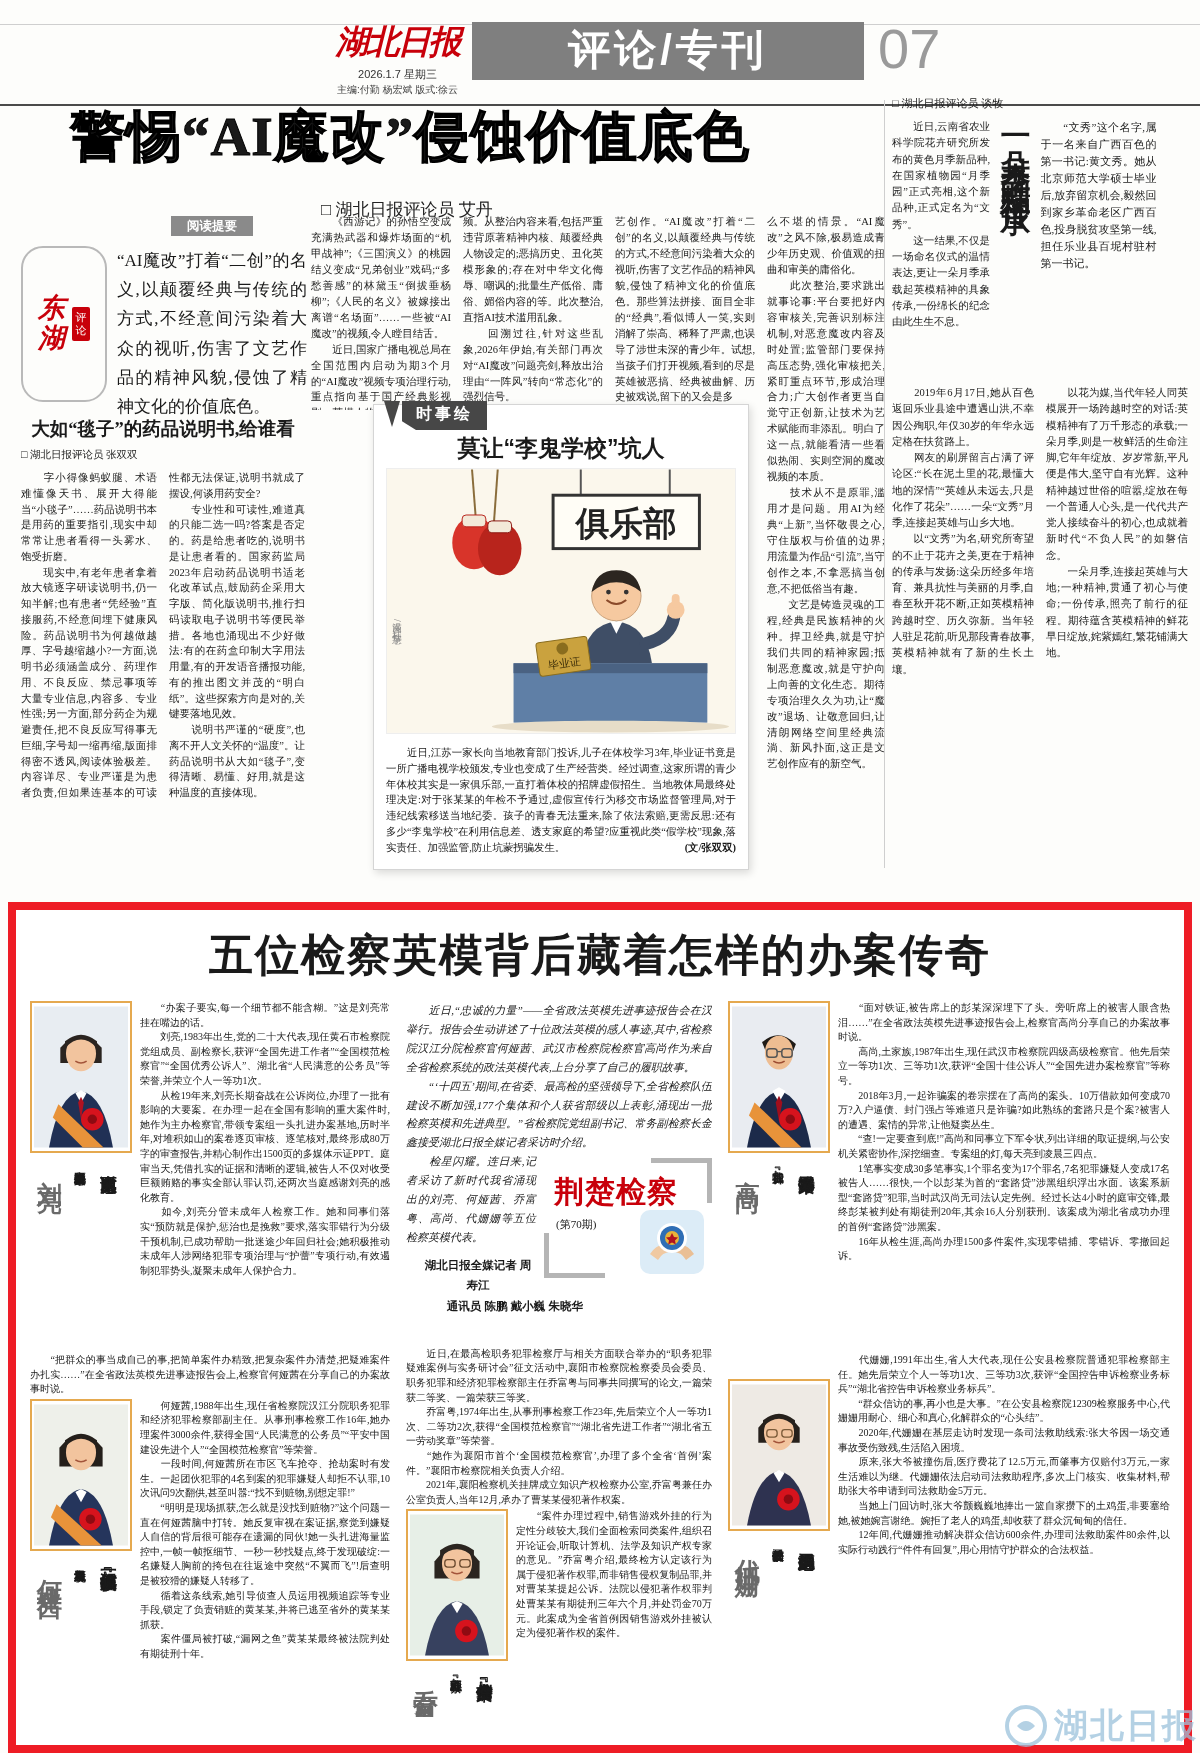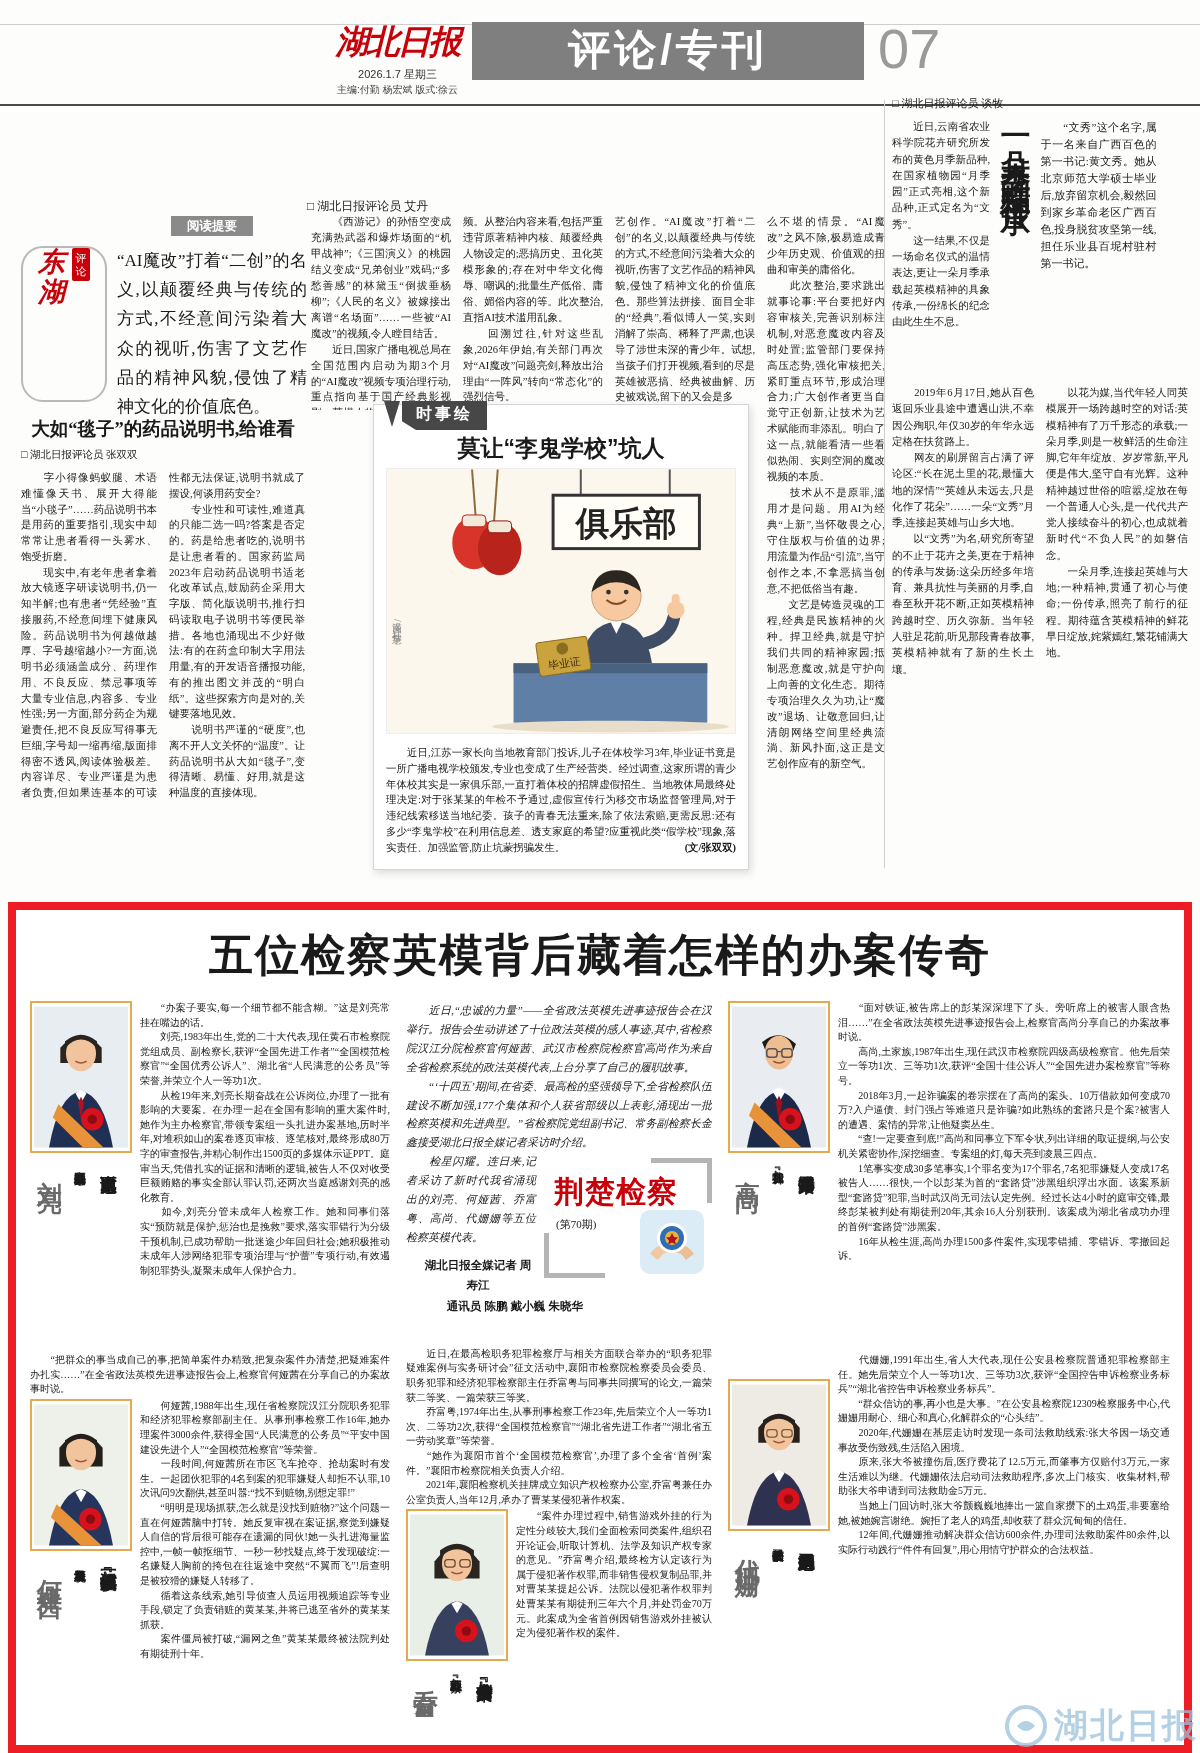--- a/index.html
+++ b/index.html
@@ -25,23 +25,23 @@
     text-align:center; line-height:56px; letter-spacing:4px; }
   .pageno { position:absolute; left:878px; top:2px; font-size:56px; color:#9a9a9a;
     font-family:"Liberation Sans",sans-serif; }
   .hdr-rule { position:absolute; left:0; top:90px; width:100%; height:2px; background:#4a4a4a; }
   .hdr-rule2 { position:absolute; left:0; top:10px; width:100%; height:1px; background:#cfcfcf; }
 
   
   #regA { position:absolute; left:15px; top:96px; width:870px; height:780px; }
   .ai-title { position:absolute; top:4px; left:0; width:790px; text-align:center;
     font-size:55px; font-weight:900; letter-spacing:1px; -webkit-text-stroke:1px #000; }
-  .ai-byline { position:absolute; top:102px; left:292px; font-size:12px; color:#222; }
+  .ai-byline { position:absolute; top:102px; left:306px; font-size:17px; color:#222; }
   .donghu { position:absolute; left:6px; top:150px; width:86px; height:156px;
-    border:2px solid #b9b9b9; border-radius:22px; display:flex; align-items:flex-start; justify-content:center; gap:4px; }
+    border:2px solid #b9b9b9; border-radius:22px; display:flex; align-items:center; justify-content:center; gap:4px; }
   .donghu .dh { color:#c8000a; font-size:27px; font-weight:900; font-style:italic; width:30px; line-height:1.1; }
   .donghu .seal { background:#c8000a; color:#fff; font-size:11px; width:18px; padding:4px 2px; text-align:center; line-height:1.15; border-radius:2px; }
   .summary { position:absolute; left:102px; top:120px; width:190px; }
   .summary .lbl { width:82px; height:20px; margin:0 auto 10px; background:#8a8a8a; color:#fff;
     font-size:12.5px; font-weight:bold; font-family:"Liberation Sans",sans-serif; text-align:center; line-height:20px; }
   .summary .stx { font-size:17px; font-weight:normal; line-height:1.72; }
   .acol { position:absolute; top:118px; font-size:10.5px; line-height:1.52; height:196px; overflow:hidden; }
   #ac1 { left:296px; width:140px; } #ac2 { left:448px; width:140px; } #ac3 { left:600px; width:140px; }
   #ac4 { left:752px; width:118px; height:656px; }
 
@@ -125,20 +125,21 @@
       <div class="mh">湖北日报</div>
       <div class="dt">2026.1.7 星期三</div>
       <div class="ed">主编:付勤 杨宏斌 版式:徐云</div>
     </div>
     <div class="secband">评论/专刊</div>
     <div class="pageno">07</div>
     <div class="hdr-rule"></div>
   </div>
 
   <div id="regA">
+    <div class="ai-title">警惕“AI魔改”侵蚀价值底色</div>
     <div class="ai-byline">□ 湖北日报评论员 艾丹</div>
 
     <div class="donghu">
       <div class="dh">东湖</div>
       <div class="seal">评论</div>
     </div>
 
     <div class="summary">
       <div class="lbl">阅读提要</div>
       <div class="stx just">“AI魔改”打着“二创”的名义,以颠覆经典与传统的方式,不经意间污染着大众的视听,伤害了文艺作品的精神风貌,侵蚀了精神文化的价值底色。</div>

